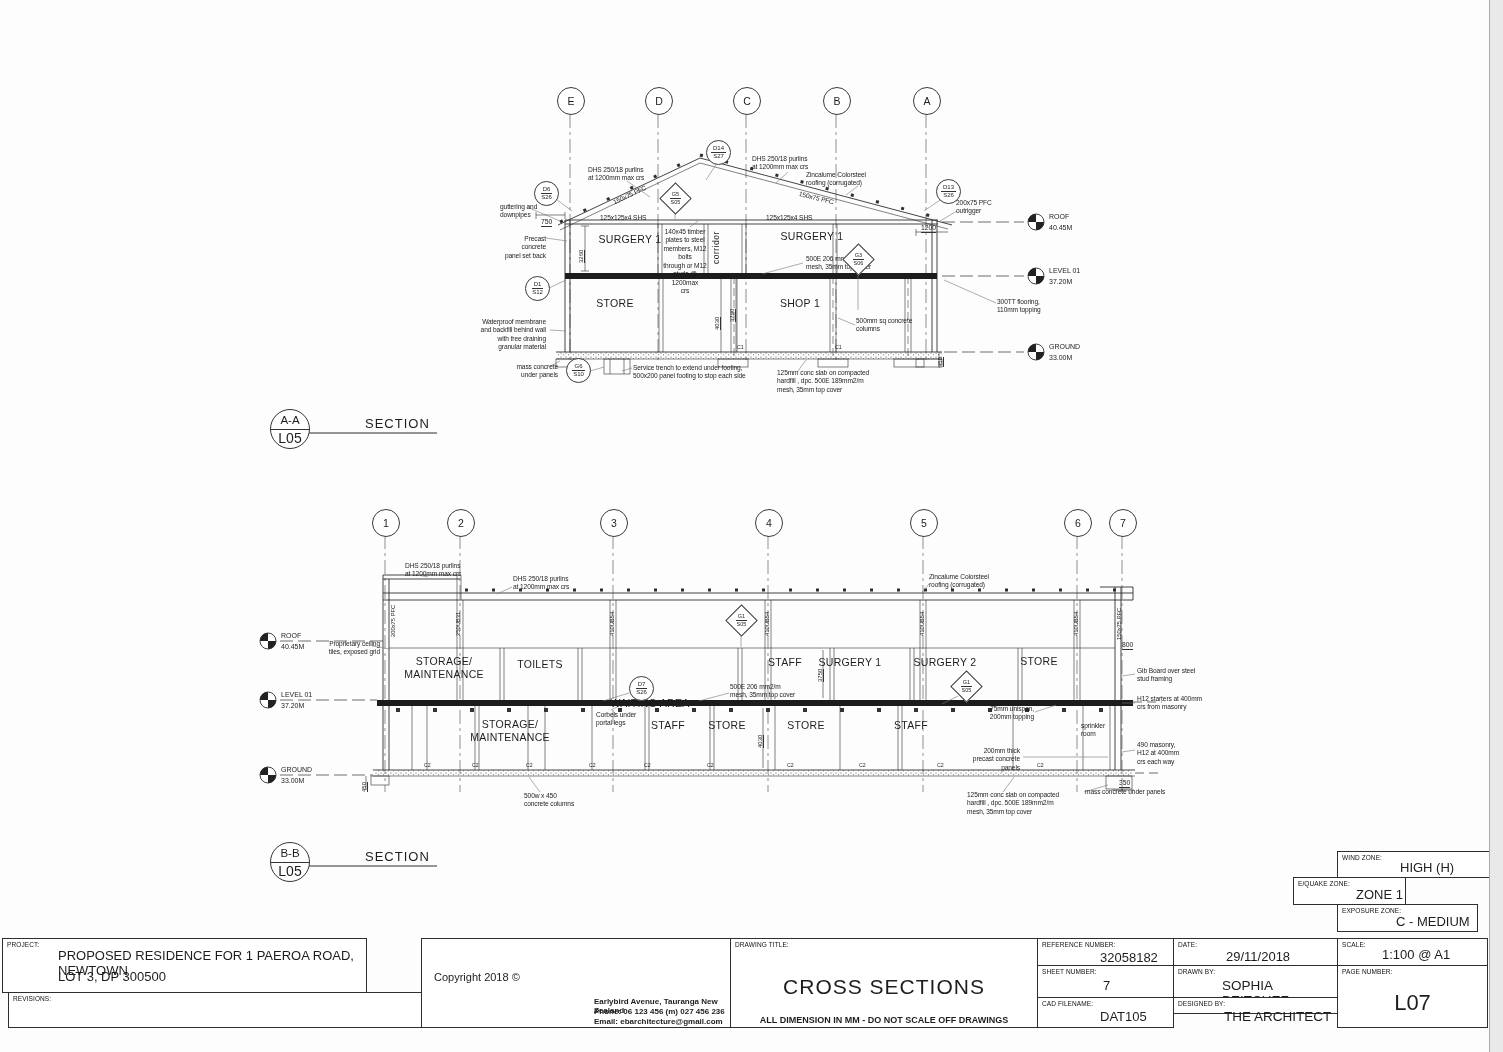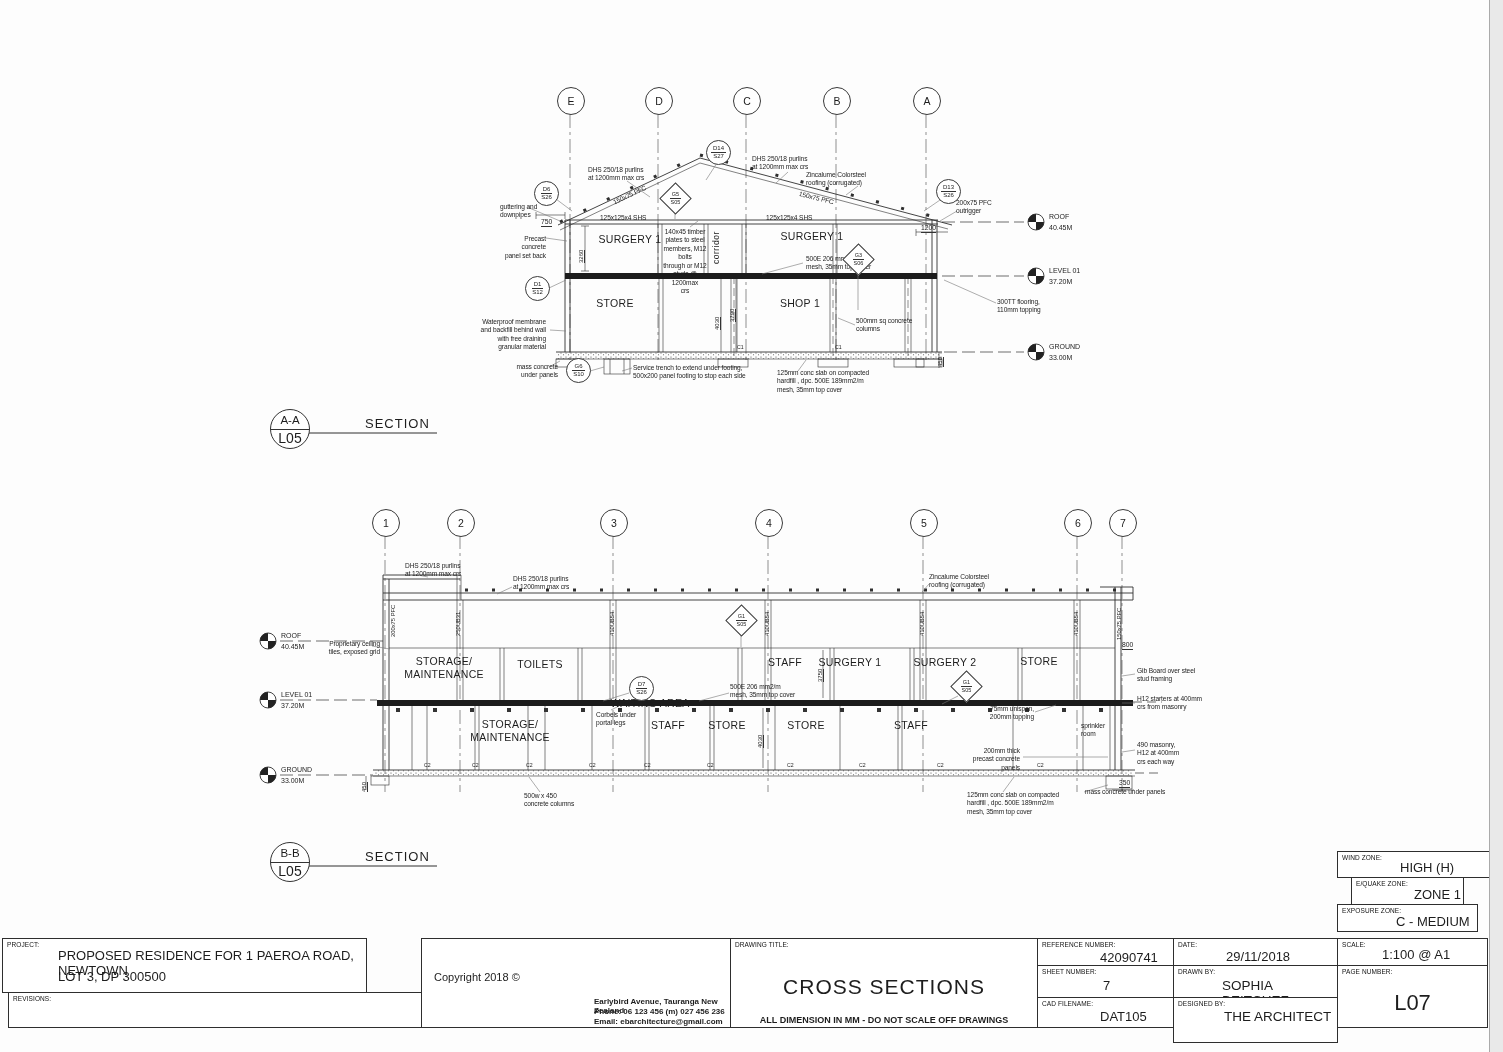--- a/index.html
+++ b/index.html
@@ -389,21 +389,21 @@
     <div class="cap-top">B-B</div>
     <div class="cap-bot">L05</div>
   </div>
   <div class="cap-title" style="left:365px;top:849px">SECTION</div>
 
   <div>
     <div class="cell" style="left:1337px;top:851px;width:164px;height:27px">
       <span class="cl-label">WIND ZONE:</span>
       <span class="v13" style="left:62px;top:8px">HIGH (H)</span>
     </div>
-    <div class="cell" style="left:1351px;top:877px;width:113px;height:28px">
+    <div class="cell" style="left:1293px;top:877px;width:113px;height:28px">
       <span class="cl-label">E/QUAKE ZONE:</span>
       <span class="v13" style="left:62px;top:9px">ZONE 1</span>
     </div>
     <div class="cell" style="left:1337px;top:904px;width:141px;height:28px">
       <span class="cl-label">EXPOSURE ZONE:</span>
       <span class="v13" style="left:58px;top:9px">C - MEDIUM</span>
     </div>
   </div>
 
   <div>
@@ -421,39 +421,39 @@
       <span style="position:absolute;left:172px;top:68px;font-size:8px;font-weight:600">Phone: 06 123 456 (m) 027 456 236</span>
       <span style="position:absolute;left:172px;top:78px;font-size:8px;font-weight:600">Email:  ebarchitecture@gmail.com</span>
     </div>
     <div class="cell" style="left:730px;top:938px;width:308px;height:90px">
       <span class="cl-label">DRAWING TITLE:</span>
       <span style="position:absolute;left:0;top:36px;width:100%;text-align:center;font-size:21px;letter-spacing:1px">CROSS SECTIONS</span>
       <span style="position:absolute;left:0;top:76px;width:100%;text-align:center;font-size:9px;font-weight:600">ALL DIMENSION IN MM - DO NOT SCALE OFF DRAWINGS</span>
     </div>
     <div class="cell" style="left:1037px;top:938px;width:137px;height:28px">
       <span class="cl-label">REFERENCE NUMBER:</span>
-      <span class="v13" style="left:62px;top:11px">42090741</span>
+      <span class="v13" style="left:62px;top:11px">32058182</span>
     </div>
     <div class="cell" style="left:1037px;top:965px;width:137px;height:33px">
       <span class="cl-label">SHEET NUMBER:</span>
       <span class="v13" style="left:65px;top:12px">7</span>
     </div>
     <div class="cell" style="left:1037px;top:997px;width:137px;height:31px">
       <span class="cl-label">CAD FILENAME:</span>
       <span class="v13" style="left:62px;top:11px">DAT105</span>
     </div>
     <div class="cell" style="left:1173px;top:938px;width:165px;height:28px">
       <span class="cl-label">DATE:</span>
       <span class="v13" style="left:52px;top:10px">29/11/2018</span>
     </div>
     <div class="cell" style="left:1173px;top:965px;width:165px;height:33px">
       <span class="cl-label">DRAWN BY:</span>
       <span class="v14" style="left:48px;top:12px">SOPHIA BEITCHEF</span>
     </div>
-    <div class="cell" style="left:1173px;top:997px;width:165px;height:46px">
+    <div class="cell" style="left:1173px;top:997px;width:165px;height:17px">
       <span class="cl-label">DESIGNED BY:</span>
       <span class="v14" style="left:50px;top:11px">THE ARCHITECT</span>
     </div>
     <div class="cell" style="left:1337px;top:938px;width:151px;height:28px">
       <span class="cl-label">SCALE:</span>
       <span class="v13" style="left:44px;top:8px">1:100 @ A1</span>
     </div>
     <div class="cell" style="left:1337px;top:965px;width:151px;height:63px">
       <span class="cl-label">PAGE NUMBER:</span>
       <span style="position:absolute;left:0;top:24px;width:100%;text-align:center;font-size:22px">L07</span>

